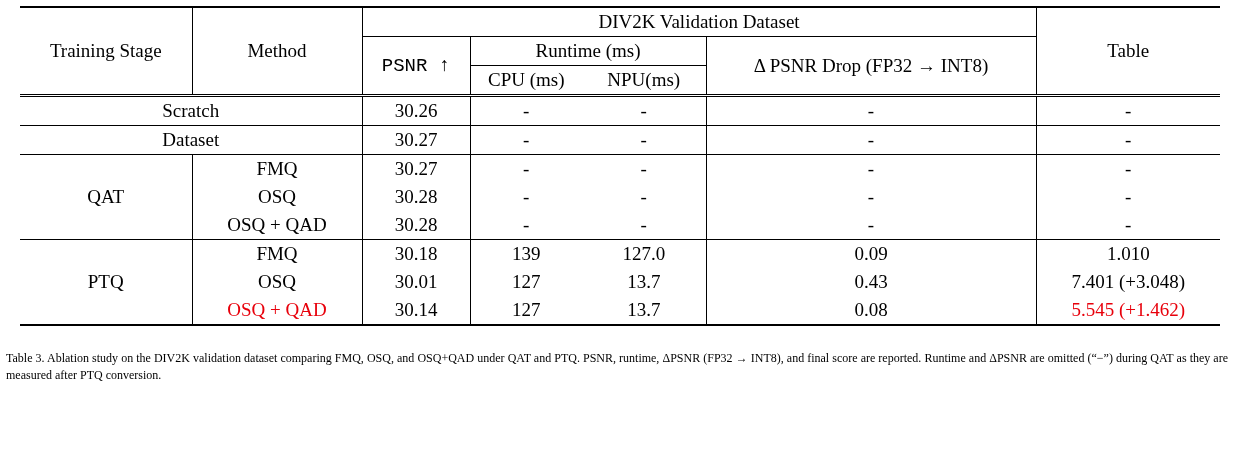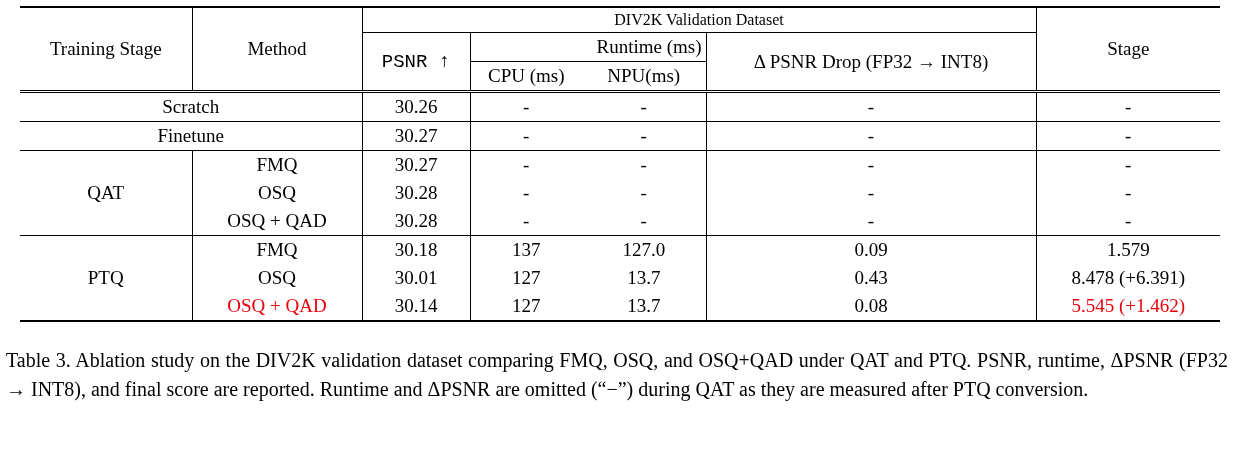--- a/index.html
+++ b/index.html
@@ -51,25 +51,25 @@
   .colw-cpu { width: 112px; }
   .colw-npu { width: 124px; }
   .colw-drop { width: 330px; }
   .colw-score { width: 184px; }
 
   .red {
     color: #e8000b;
     font-weight: bold;
   }
   .hdr-group {
-    font-size: 16px;
+    font-size: 19px;
   }
   .caption {
     margin: 24px 8px 0 6px;
-    font-size: 20px;
+    font-size: 12px;
     line-height: 1.45;
     text-align: justify;
     width: 1222px;
   }
   .cell-span-left {
     text-align: center;
   }
 </style>
 </head>
 <body>
@@ -85,45 +85,45 @@
       <col class="colw-npu">
       <col class="colw-drop">
       <col class="colw-score">
     </colgroup>
     <tbody>
 
       <tr class="rule-top">
         <td rowspan="3" class="colw-stage">Training Stage</td>
         <td rowspan="3" class="vl colw-method">Method</td>
         <td colspan="4" class="vl hdr-group" style="border-bottom:1px solid #000;">DIV2K Validation Dataset</td>
-        <td rowspan="3" class="vl colw-score">Stage</td>
+        <td rowspan="3" class="vl colw-score">Table</td>
       </tr>
 
       <tr>
         <td rowspan="2" class="vl colw-psnr">PSNR ↑</td>
-        <td colspan="2" class="vl" style="border-bottom:1px solid #000;text-align:right;">Runtime (ms)</td>
+        <td colspan="2" class="vl" style="border-bottom:1px solid #000;">Runtime (ms)</td>
         <td rowspan="2" class="vl colw-drop">Δ PSNR Drop (FP32 → INT8)</td>
       </tr>
 
       <tr>
         <td class="vl colw-cpu">CPU (ms)</td>
         <td class="colw-npu">NPU(ms)</td>
       </tr>
 
       <tr class="double-top">
         <td colspan="2" class="cell-span-left">Scratch</td>
         <td class="vl">30.26</td>
         <td class="vl">-</td>
         <td>-</td>
         <td class="vl">-</td>
         <td class="vl">-</td>
       </tr>
 
       <tr class="thin-top">
-        <td colspan="2" class="cell-span-left">Finetune</td>
+        <td colspan="2" class="cell-span-left">Dataset</td>
         <td class="vl">30.27</td>
         <td class="vl">-</td>
         <td>-</td>
         <td class="vl">-</td>
         <td class="vl">-</td>
       </tr>
 
       <tr class="thin-top">
         <td rowspan="3">QAT</td>
         <td class="vl">FMQ</td>
@@ -149,34 +149,34 @@
         <td class="vl">-</td>
         <td>-</td>
         <td class="vl">-</td>
         <td class="vl">-</td>
       </tr>
 
       <tr class="thin-top">
         <td></td>
         <td class="vl">FMQ</td>
         <td class="vl">30.18</td>
-        <td class="vl">137</td>
+        <td class="vl">139</td>
         <td>127.0</td>
         <td class="vl">0.09</td>
-        <td class="vl">1.579</td>
+        <td class="vl">1.010</td>
       </tr>
 
       <tr>
         <td>PTQ</td>
         <td class="vl">OSQ</td>
         <td class="vl">30.01</td>
         <td class="vl">127</td>
         <td>13.7</td>
         <td class="vl">0.43</td>
-        <td class="vl">8.478 (+6.391)</td>
+        <td class="vl">7.401 (+3.048)</td>
       </tr>
 
       <tr class="bottom-rule">
         <td></td>
         <td class="vl red">OSQ + QAD</td>
         <td class="vl">30.14</td>
         <td class="vl">127</td>
         <td>13.7</td>
         <td class="vl">0.08</td>
         <td class="vl red">5.545 (+1.462)</td>

